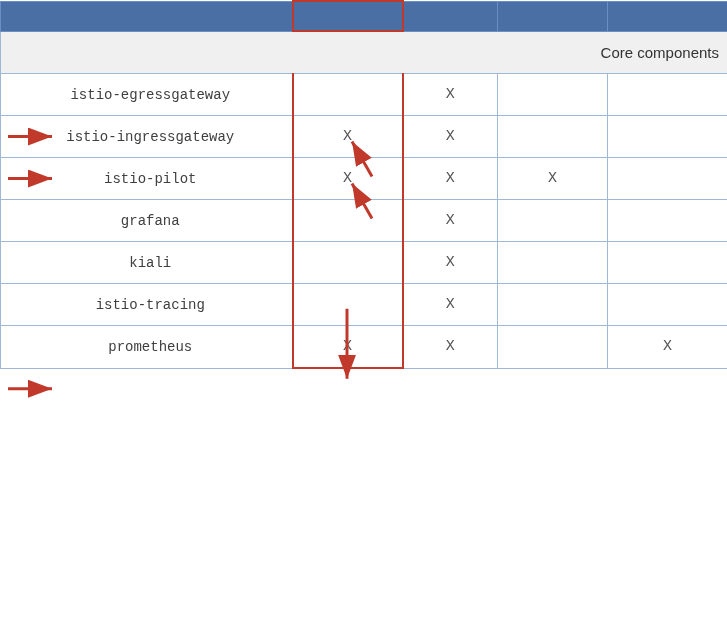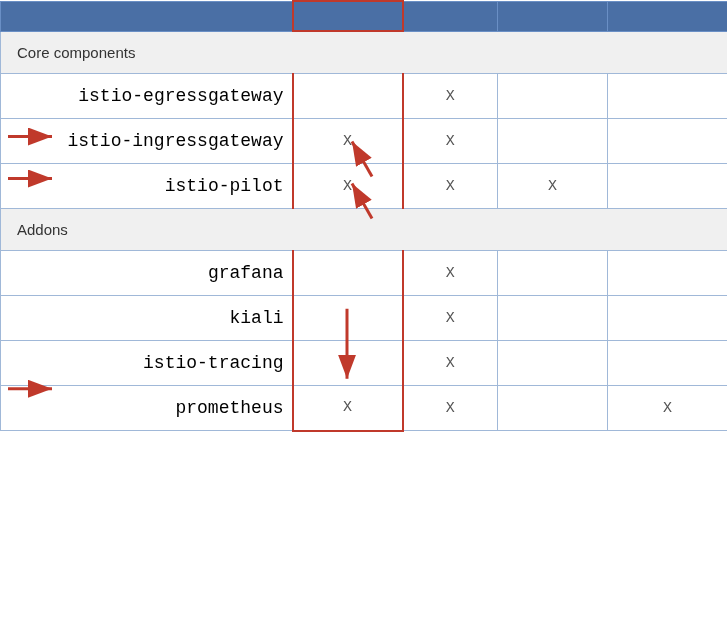--- a/index.html
+++ b/index.html
@@ -48,34 +48,34 @@
     tbody td {
       padding: 12px 8px;
       text-align: center;
       font-size: 14px;
       border: 1px solid #a0b8d8;
       color: #555;
       position: relative;
     }
 
     tbody td:first-child {
-      text-align: right;
+      text-align: center;
       padding-left: 16px;
-      color: #000000;
+      color: #404040;
       font-family: 'Courier New', Courier, monospace;
-      font-size: 18px;
+      font-size: 14px;
     }
 
     tr.section-header td {
       background-color: #f0f0f0;
       color: #333;
       font-family: Arial, sans-serif;
       font-size: 15px;
       font-weight: normal;
-      text-align: left;
+      text-align: right;
       padding-left: 16px;
     }
 
     
     td.col-default-cell {
       border-left: 2px solid #c0392b;
       border-right: 2px solid #c0392b;
     }
 
     thead th.col-default-header {
@@ -142,23 +142,20 @@
           <td><span class="x-mark">X</span></td>
           <td></td>
           <td></td>
         </tr>
         <tr>
           <td>istio-pilot</td>
           <td class="col-default-cell"><span class="x-mark">X</span></td>
           <td><span class="x-mark">X</span></td>
           <td><span class="x-mark">X</span></td>
           <td></td>
-        </tr>
-        <tr class="section-header">
-          <td colspan="5">Addons</td>
         </tr>
         <tr>
           <td>grafana</td>
           <td class="col-default-cell"></td>
           <td><span class="x-mark">X</span></td>
           <td></td>
           <td></td>
         </tr>
         <tr>
           <td>kiali</td>

